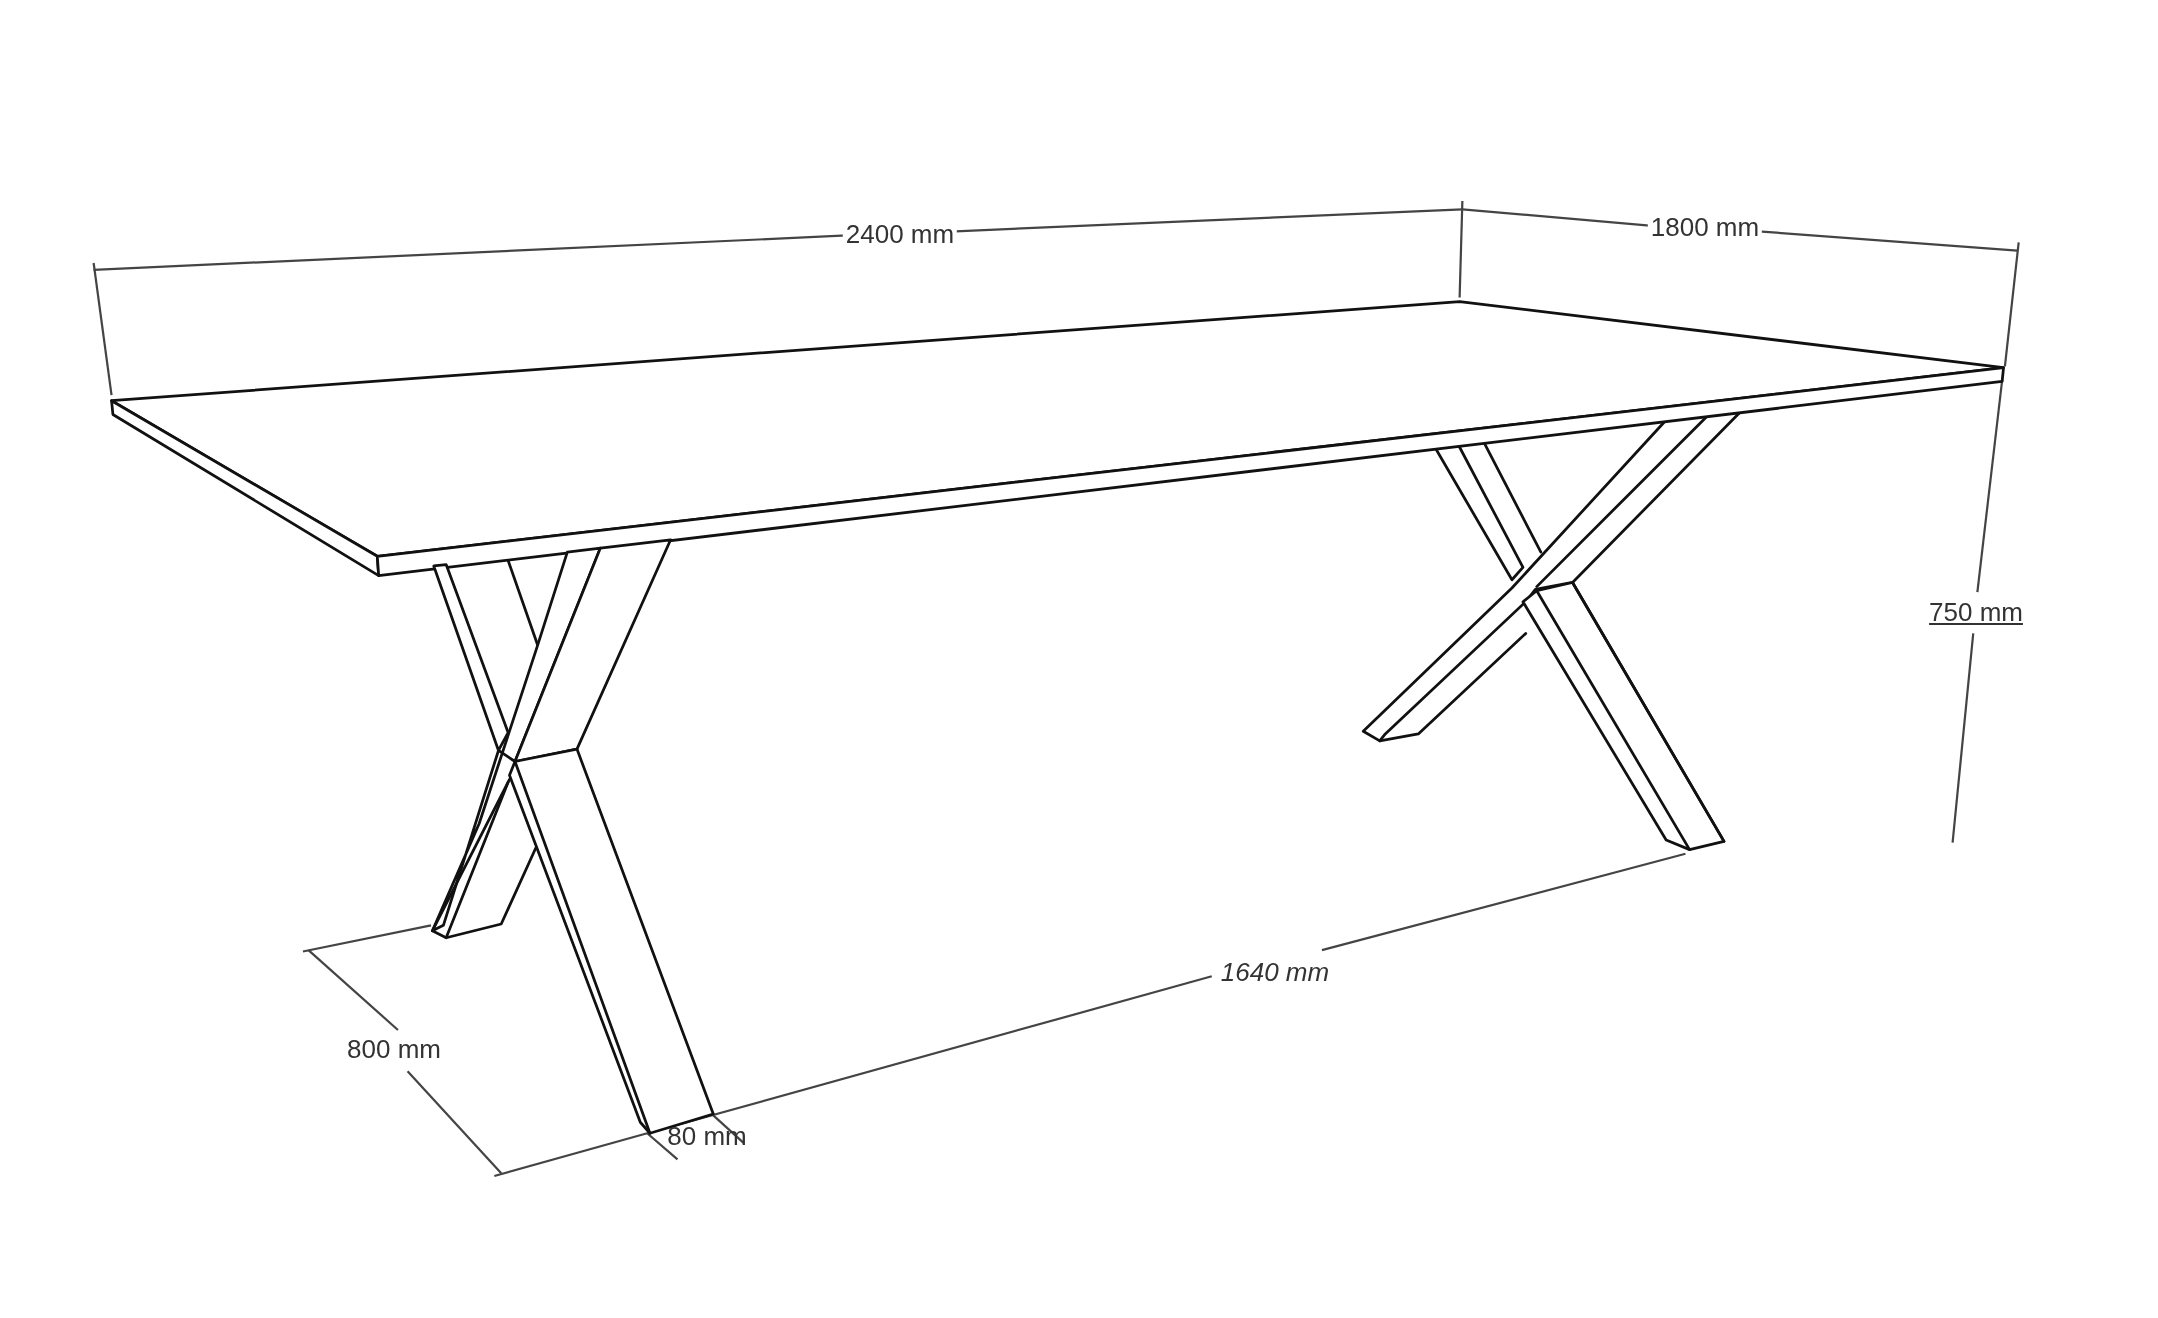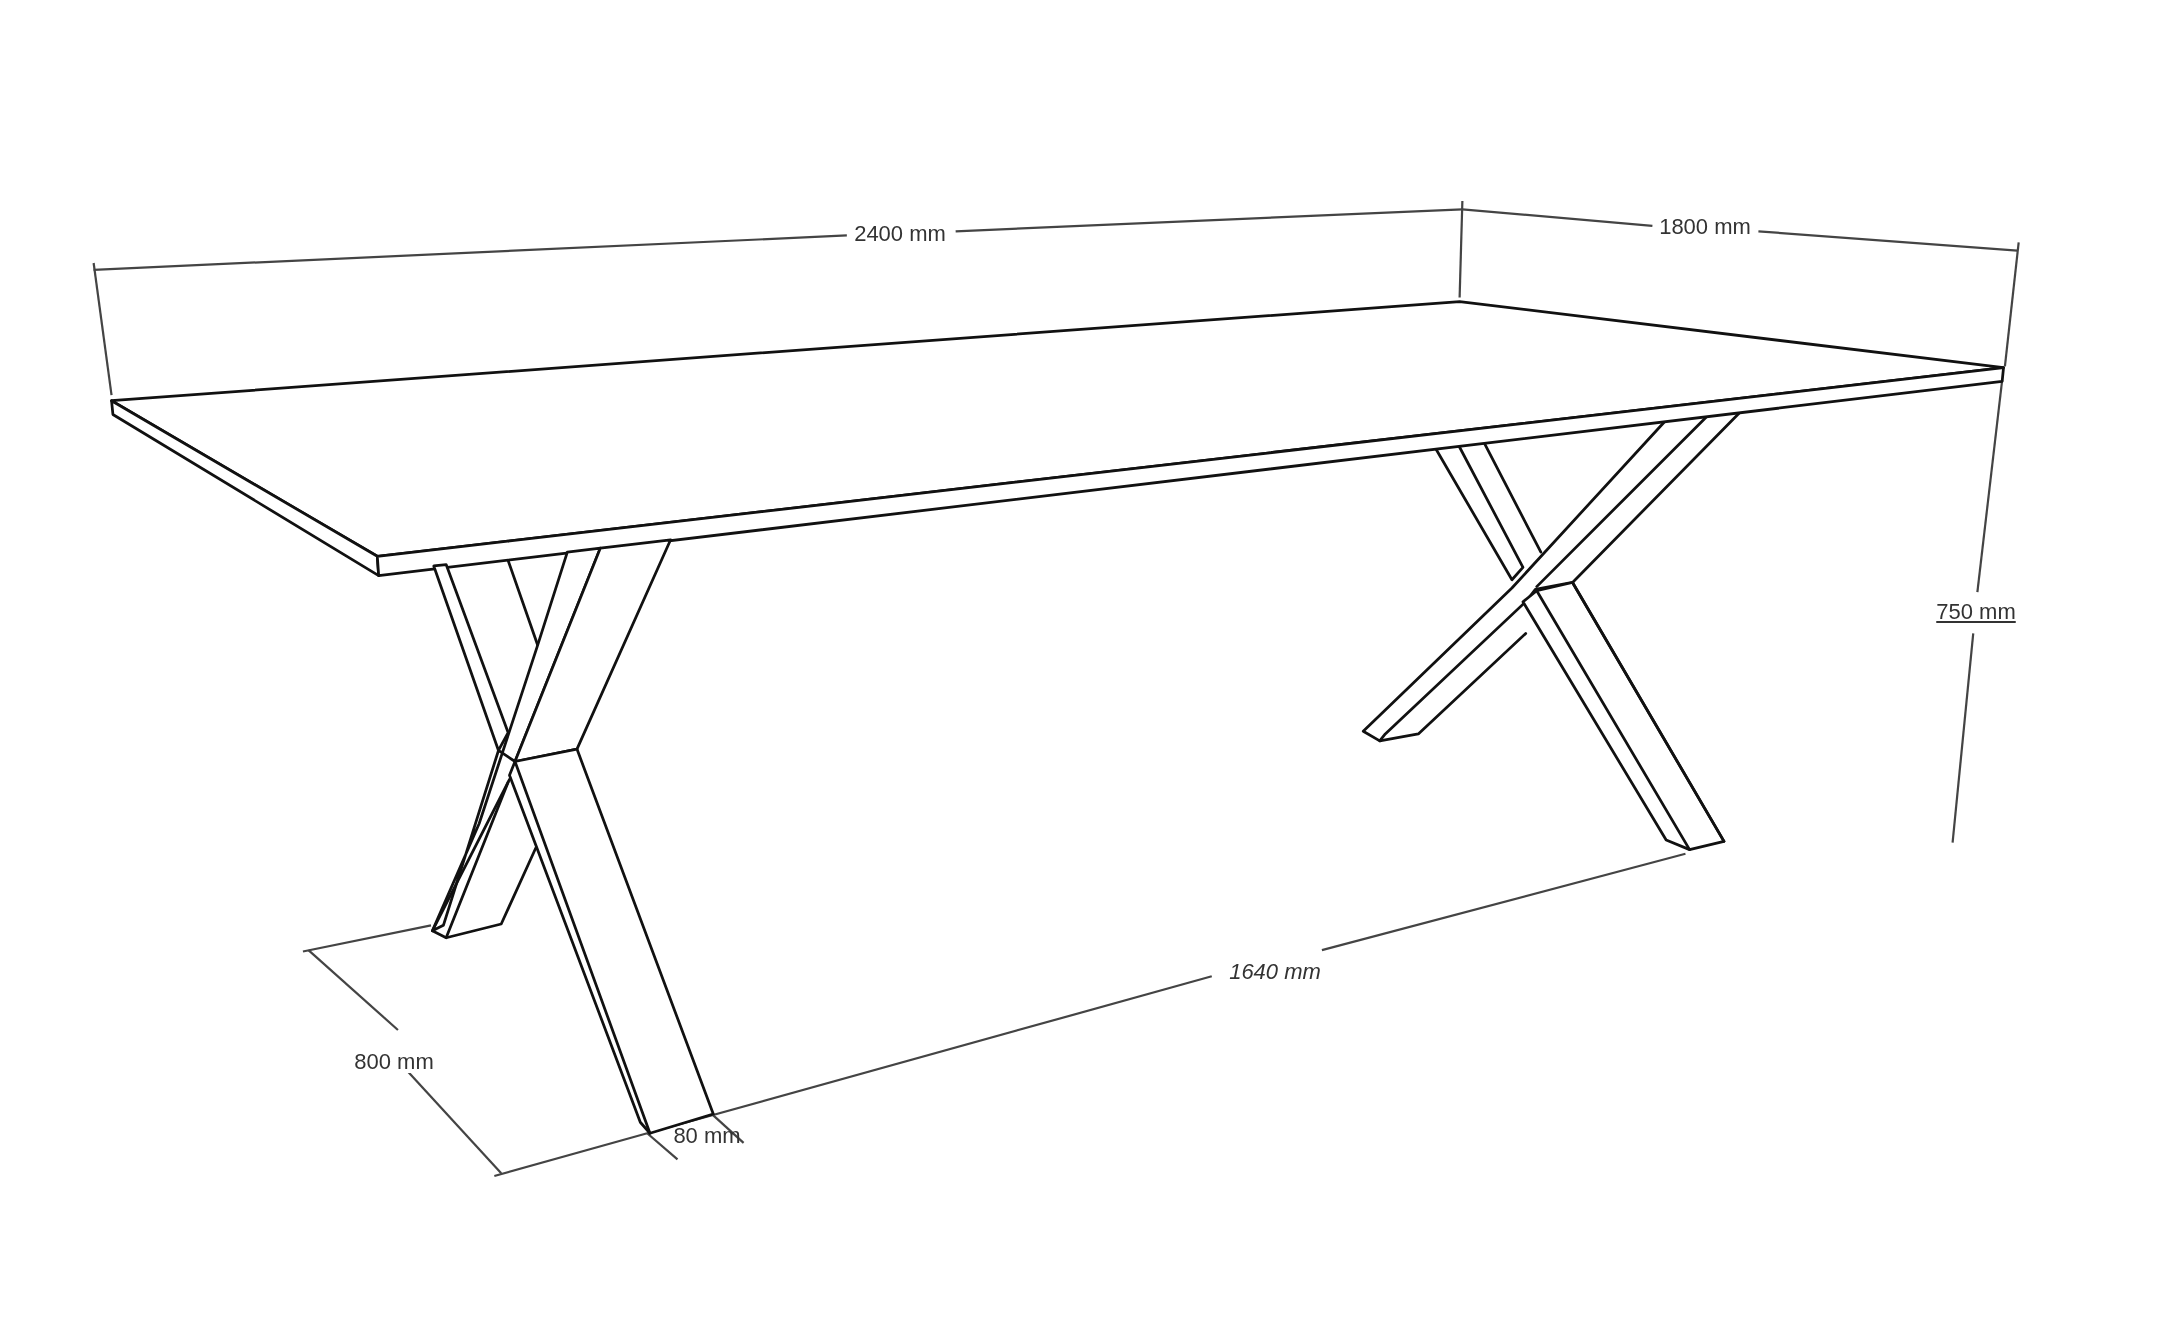--- a/index.html
+++ b/index.html
@@ -1,21 +1,21 @@
 <!DOCTYPE html>
 <html><head>
 <meta charset="utf-8">
 <style>
   html, body { margin: 0; padding: 0; background: #ffffff; }
   body { width: 2158px; height: 1318px; overflow: hidden; position: relative; font-family: "Liberation Sans", sans-serif; }
   svg { position: absolute; left: 0; top: 0; }
   .edge { stroke: #111111; stroke-width: 2; fill: none; stroke-linejoin: round; stroke-linecap: round; }
   .face { fill: #ffffff; stroke: #111111; stroke-width: 2; stroke-linejoin: round; }
   .dim { stroke: #444444; stroke-width: 1.6; fill: none; }
-  .dimlabel { position: absolute; font-size: 22px; color: #333333; background: #ffffff; padding: 0 3px; white-space: nowrap; line-height: 1; transform: translate(-50%, -50%); }
+  .dimlabel { position: absolute; font-size: 26px; color: #333333; background: #ffffff; padding: 0 3px; white-space: nowrap; line-height: 1; transform: translate(-50%, -50%); }
 </style>
 </head>
 <body>
 
 <svg width="2158" height="1318" viewBox="0 0 2158 1318">
   <g transform="scale(1.377)">
 
     <g>
 
       <polyline class="dim" points="68,191 81,287"></polyline>
@@ -69,14 +69,14 @@
       <polyline class="edge" points="370,566 314,676 324,681 364,671 389,616"></polyline>
       <polyline class="edge" points="324,681 369,568"></polyline>
     </g>
   </g>
 </svg>
 
 <div class="dimlabel" style="left:900px; top:234px;">2400 mm</div>
 <div class="dimlabel" style="left:1705px; top:227px;">1800 mm</div>
 <div class="dimlabel" style="left:1976px; top:612px;text-decoration:underline;">750 mm</div>
 <div class="dimlabel" style="left:1275px; top:972px;font-style:italic;">1640 mm</div>
-<div class="dimlabel" style="left:394px; top:1049px;margin-top:13px;">800 mm</div>
+<div class="dimlabel" style="left:394px; top:1049px;">800 mm</div>
 <div class="dimlabel" style="left:707px; top:1136px; background: transparent; text-align: right;">80 mm</div>
 
 </body></html>

